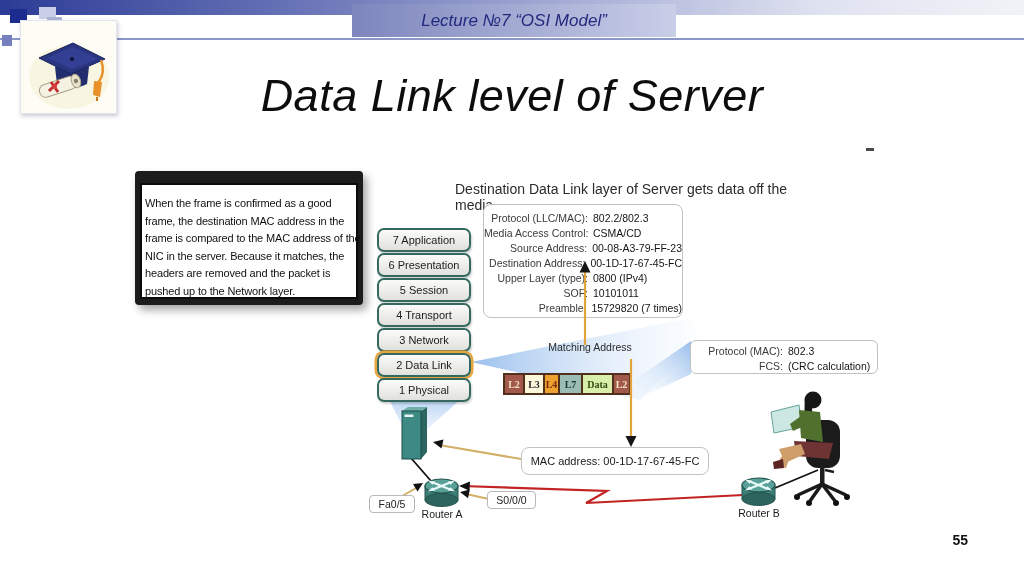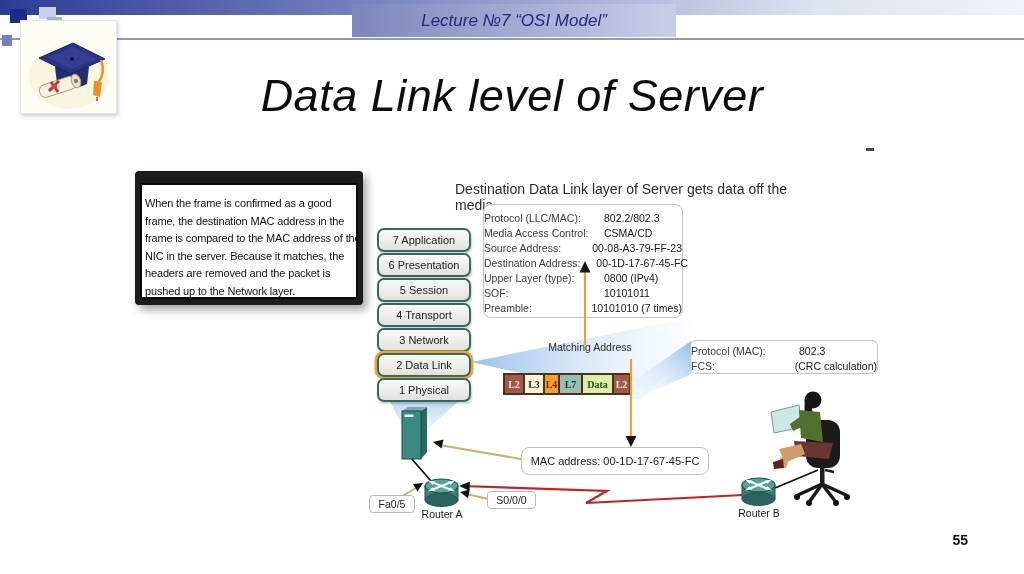--- a/index.html
+++ b/index.html
@@ -37,21 +37,21 @@
     display:flex;align-items:center;justify-content:center;
     font-size:11px;color:#1c1c1c;box-shadow:1px 2px 2px rgba(0,0,0,.18);}
   .osi-hi{box-shadow:0 0 0 2.5px #e9a43c,1px 2px 2px rgba(0,0,0,.18);}
 
   
   .media-caption{left:455px;top:181px;width:370px;text-align:left;
     font-size:14px;font-weight:normal;color:#2b2b2b;}
   .rbox{background:#ffffff;border:1.5px solid #c2c2c2;border-radius:8px;}
   .proto-box{left:483px;top:204px;width:200px;height:114px;padding-top:6px;box-sizing:border-box;}
   .kvrow{display:flex;font-size:10.5px;line-height:15px;}
-  .kvrow .k{width:104px;text-align:left;color:#3a3a3a;padding-right:16px;white-space:nowrap;}
+  .kvrow .k{width:104px;text-align:right;color:#3a3a3a;padding-right:5px;white-space:nowrap;}
   .kvrow .v{color:#151515;white-space:nowrap;}
   .trailer-box{left:690px;top:340px;width:188px;height:34px;padding-top:3px;box-sizing:border-box;border-radius:6px;}
   .trailer-box .k{width:92px;}
   .match-label{left:545px;top:341px;width:90px;text-align:center;font-size:10.5px;color:#2b2b2b;}
   .mac-box{left:521px;top:447px;width:186px;height:26px;line-height:26px;
     text-align:center;font-size:11px;color:#1a1a1a;}
 
   
   .frame{left:503px;top:373px;height:22px;display:flex;border:2px solid #50301c;box-sizing:border-box;font-family:Liberation Serif, serif;}
   .seg{display:flex;align-items:center;justify-content:center;font-size:10px;font-weight:bold;
@@ -247,21 +247,21 @@
     <div class="kvrow">
       <span class="k">Upper Layer (type):</span>
       <span class="v">0800 (IPv4)</span>
     </div>
     <div class="kvrow">
       <span class="k">SOF:</span>
       <span class="v">10101011</span>
     </div>
     <div class="kvrow">
       <span class="k">Preamble:</span>
-      <span class="v">10101010 (7 times)</span>
+      <span class="v">15729820 (7 times)</span>
     </div>
   </div>
 
   <div class="abs rbox trailer-box layer2">
     <div class="kvrow">
       <span class="k">Protocol (MAC):</span>
       <span class="v">802.3</span>
     </div>
     <div class="kvrow">
       <span class="k">FCS:</span>

